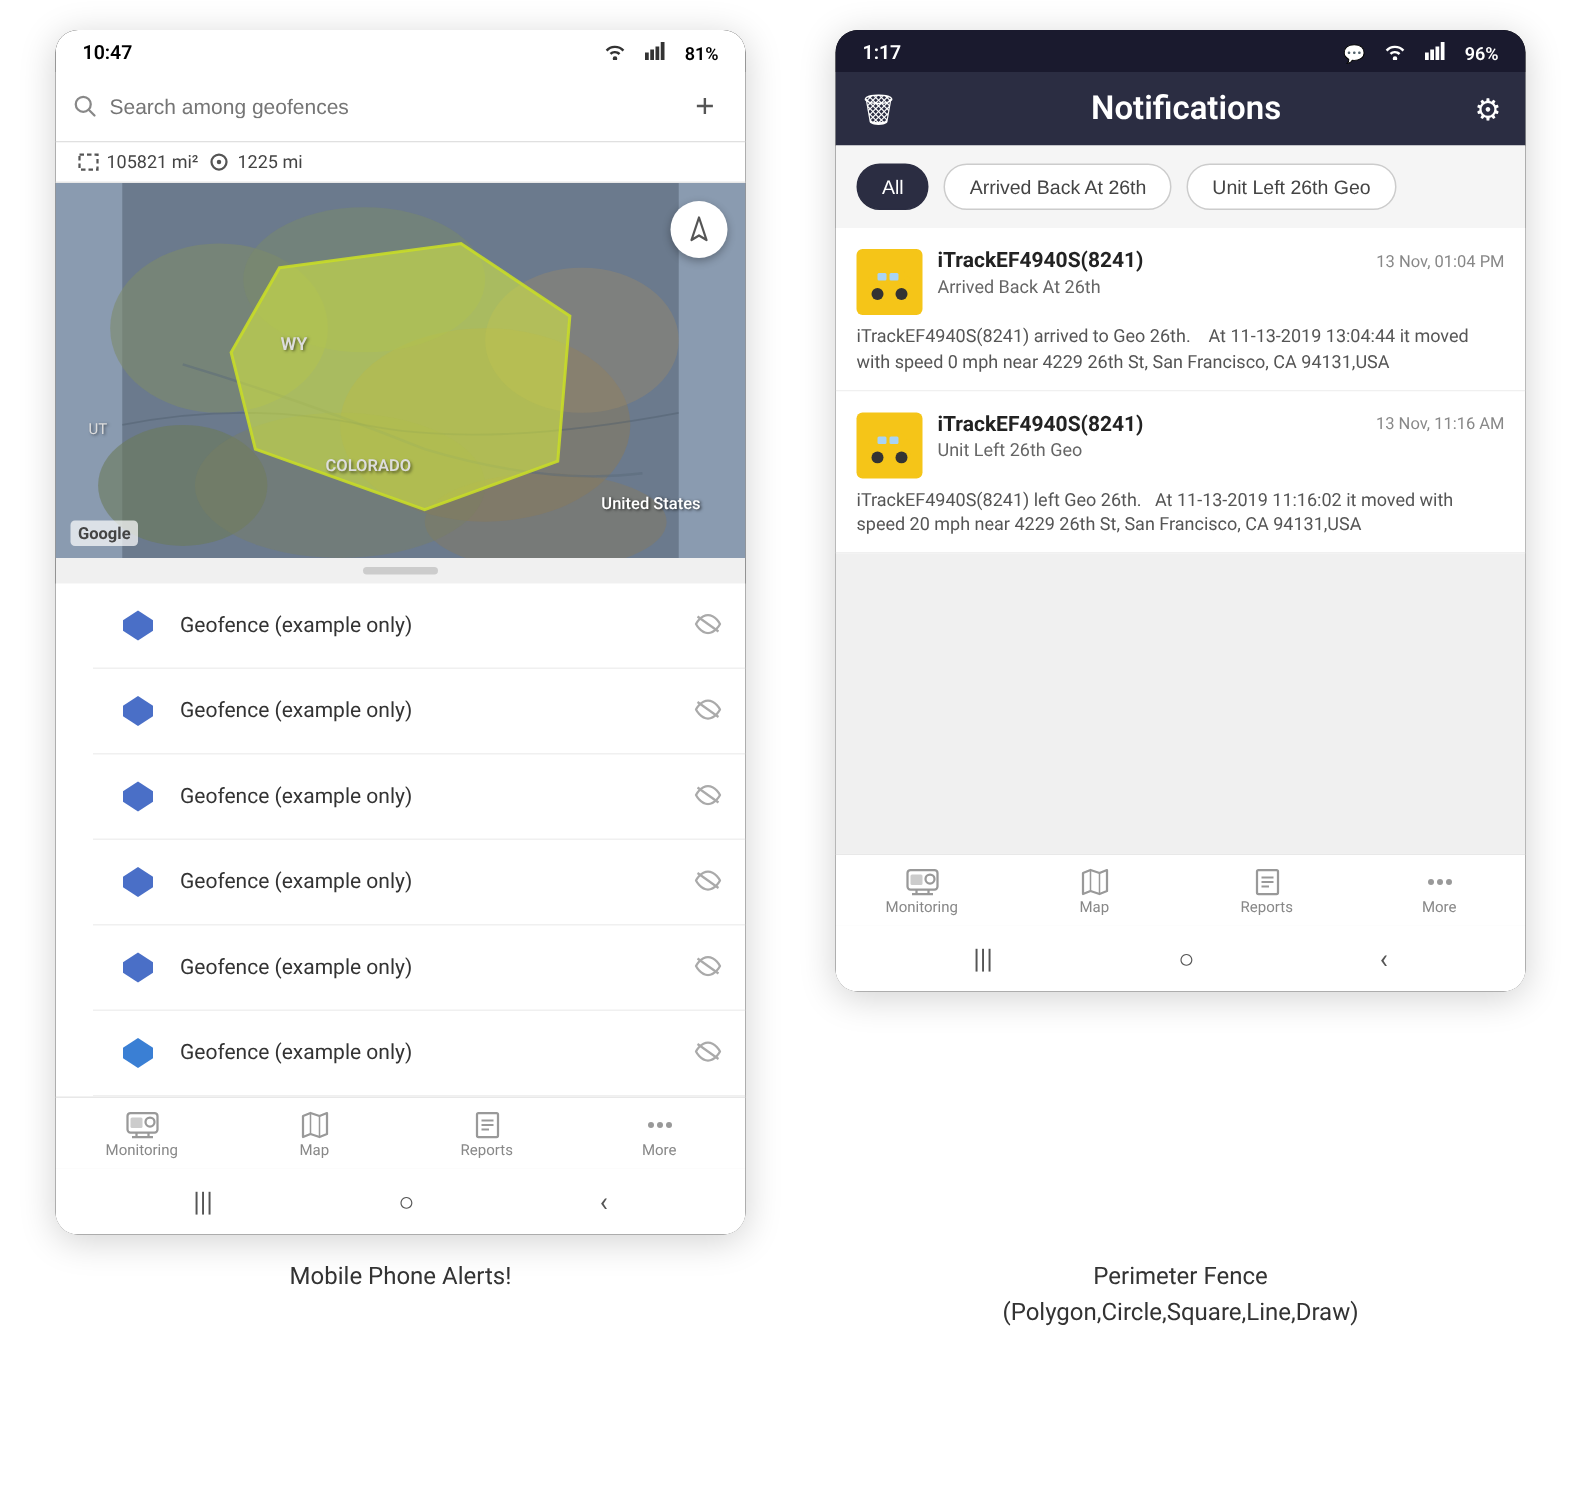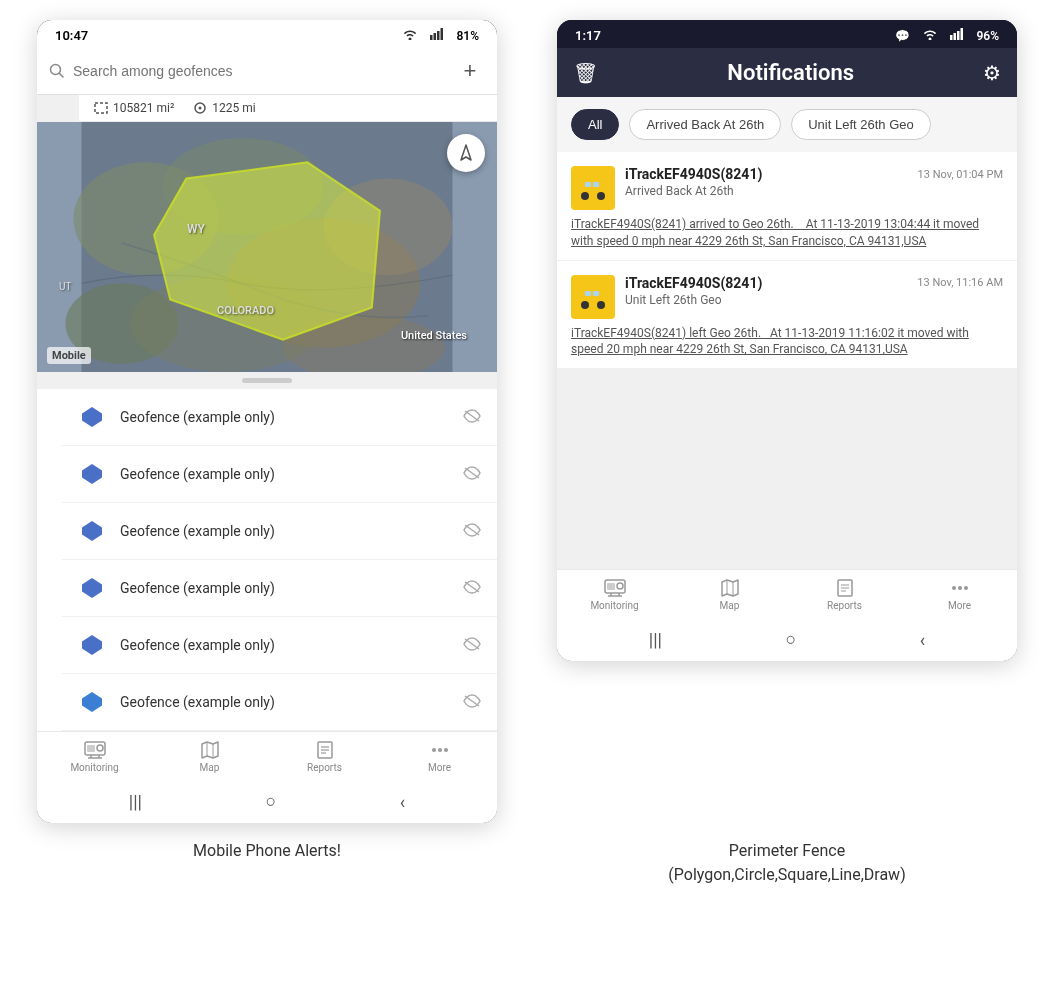--- a/index.html
+++ b/index.html
@@ -87,26 +87,25 @@
       cursor: pointer;
       display: flex;
       align-items: center;
       justify-content: center;
     }
     
     .stats-bar {
       background: #fff;
       padding: 6px 14px;
       display: flex;
-      gap: 18px;
+      gap: 6px;
       align-items: flex-start;
       border-bottom: 1px solid #e8e8e8;
       font-size: 12px;
       color: #444;
-      margin-left: 42px;
     }
     .stats-item {
       display: flex;
       align-items: center;
       gap: 4px;
     }
     
     .map-area {
       width: 100%;
       height: 250px;
@@ -351,21 +350,20 @@
     }
     .notif-subtitle {
       font-size: 12px;
       color: #666;
       margin-bottom: 4px;
     }
     .notif-body {
       font-size: 12px;
       color: #555;
       line-height: 1.4;
-      text-decoration: underline;
     }
     .notif-empty {
       background: #f0f0f0;
       flex: 1;
       min-height: 200px;
     }
 
     
     .captions-row {
       display: flex;
@@ -457,21 +455,21 @@
         </svg>
         <span class="state-label">WY</span>
         <span class="map-location-label">United States</span>
         <span class="colorado-label">COLORADO</span>
         <span class="ut-label">UT</span>
         <div class="nav-btn">
           <svg width="18" height="18" viewBox="0 0 18 18">
               <path d="M9 1L14 16L9 13L4 16Z" fill="none" stroke="#555" stroke-width="1.5" stroke-linejoin="round"></path>
             </svg>
         </div>
-        <div class="google-label">Mobile</div>
+        <div class="google-label">Google</div>
       </div>
 
       <div class="scroll-indicator"></div>
 
       <div class="geofence-list">
         <div class="geofence-item">
           <div class="geo-icon">
             <svg width="24" height="24" viewBox="0 0 24 24">
                 <polygon points="12,2 22,8.5 22,15.5 12,22 2,15.5 2,8.5" fill="#4a6fc7"></polygon>
               </svg>

